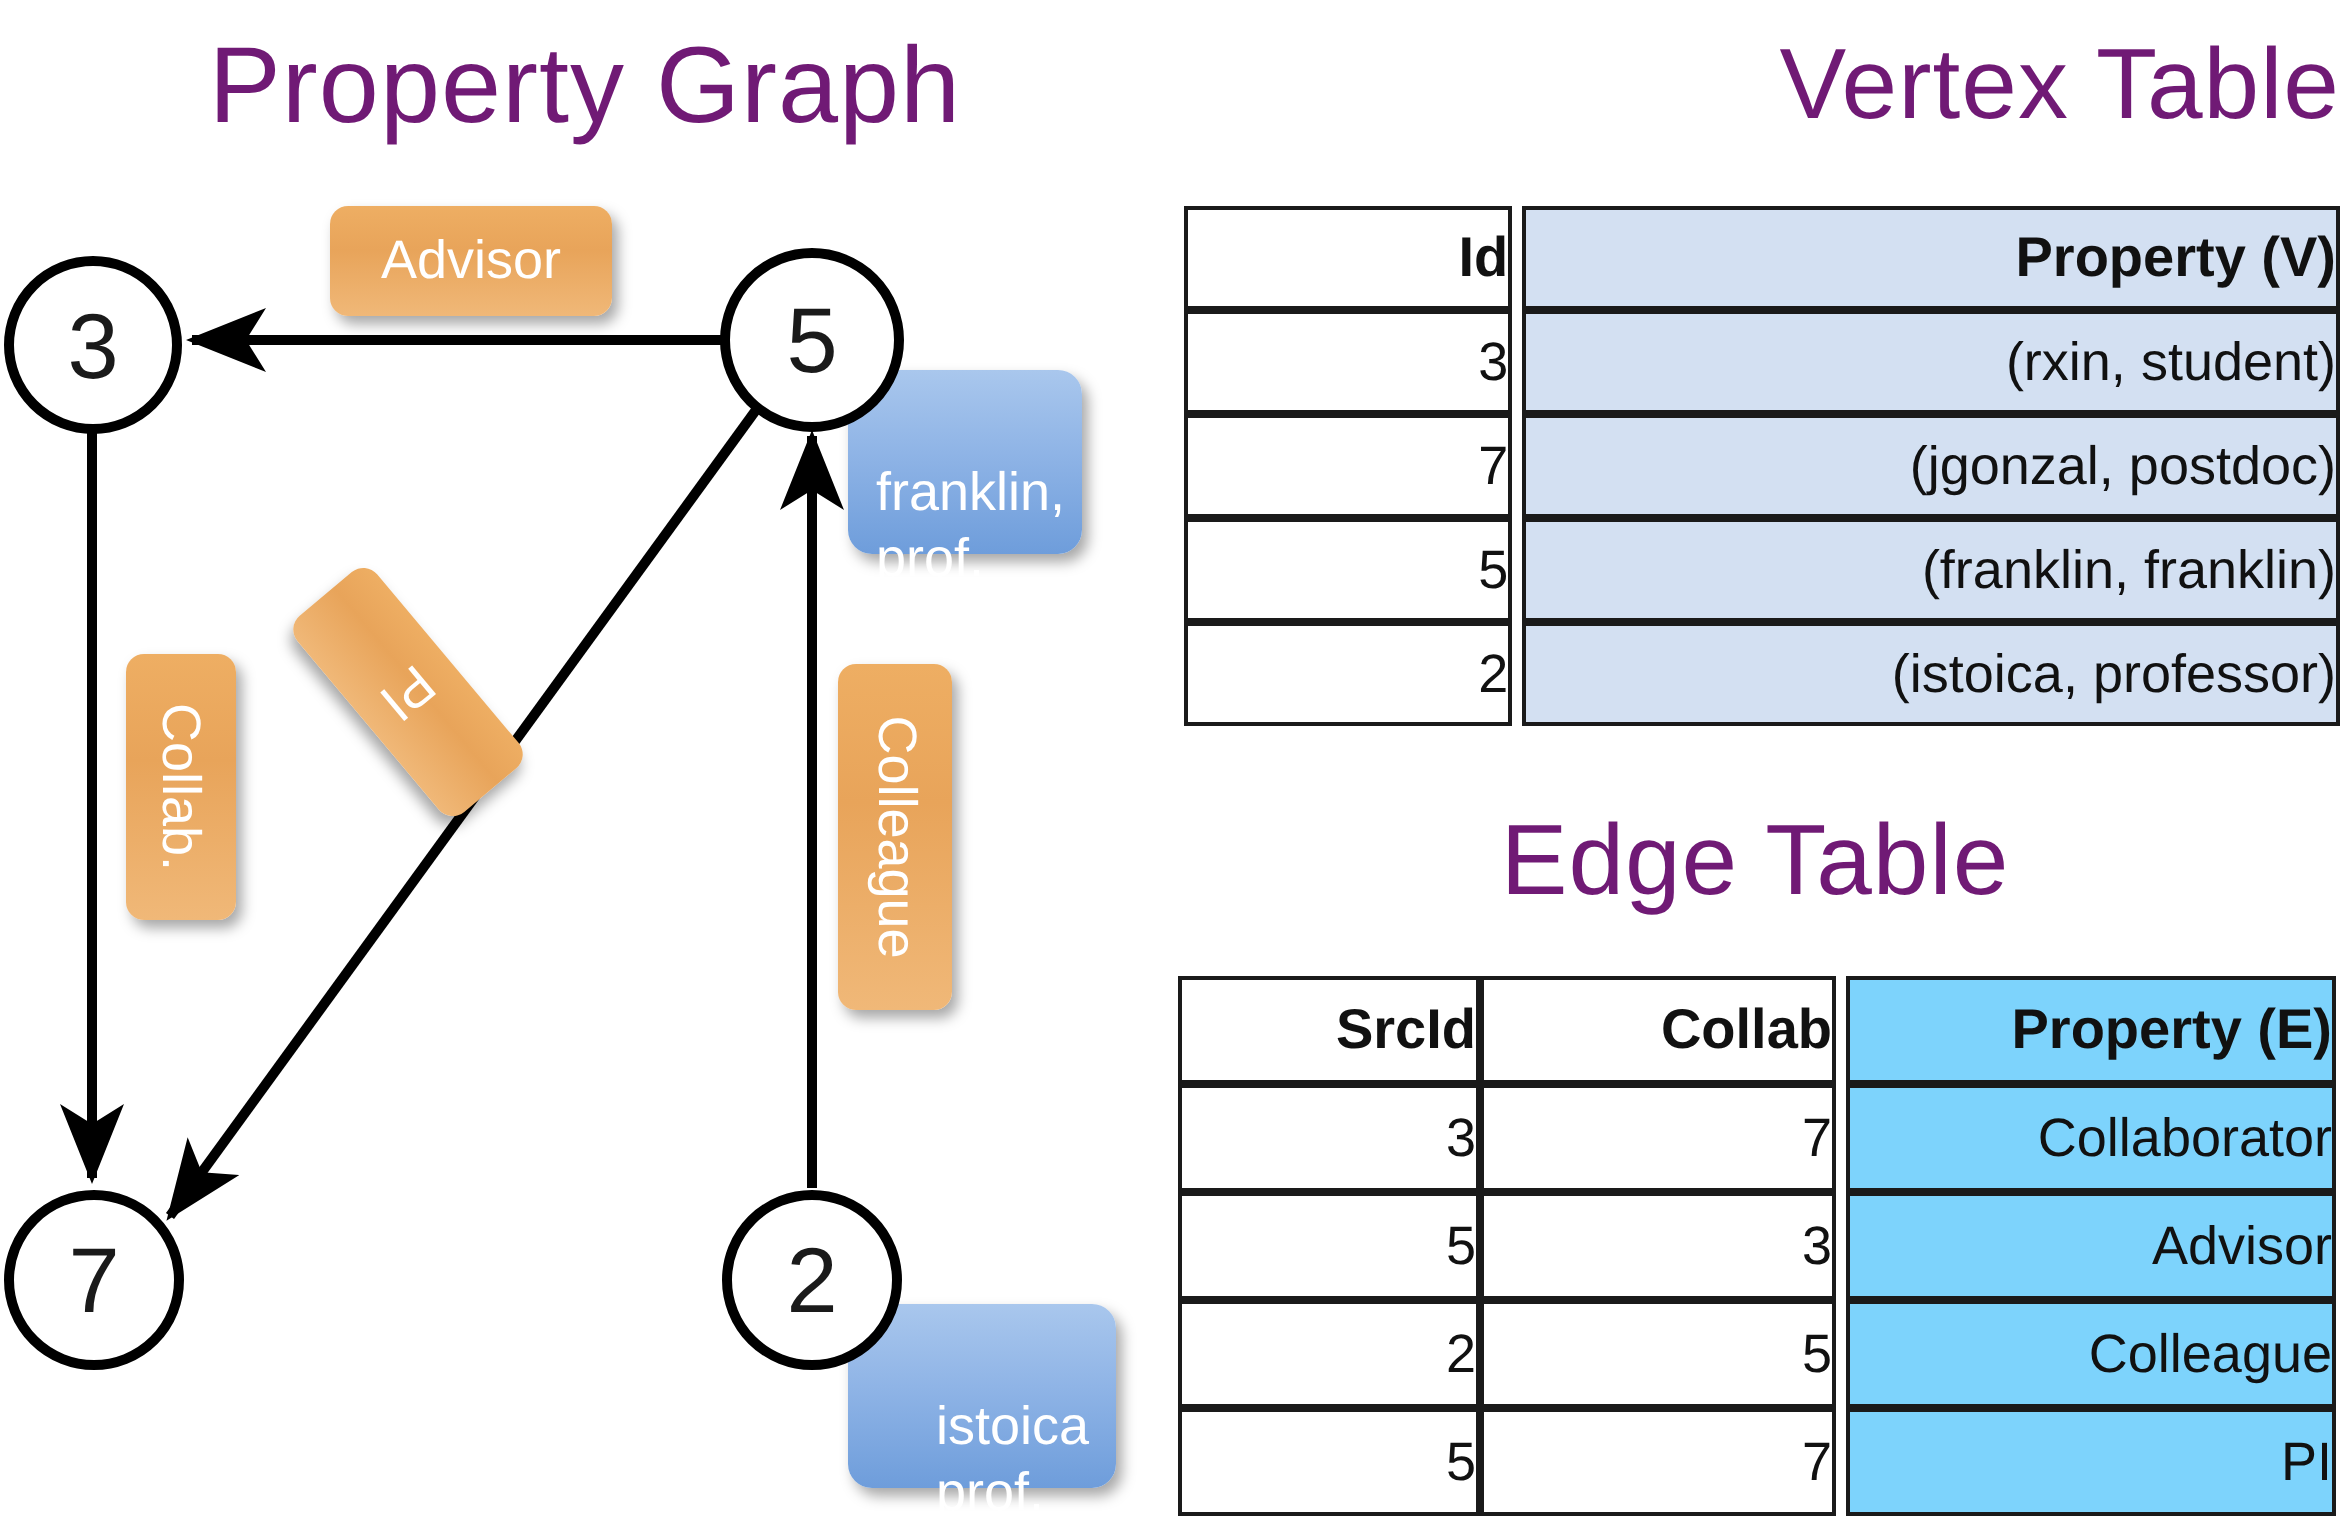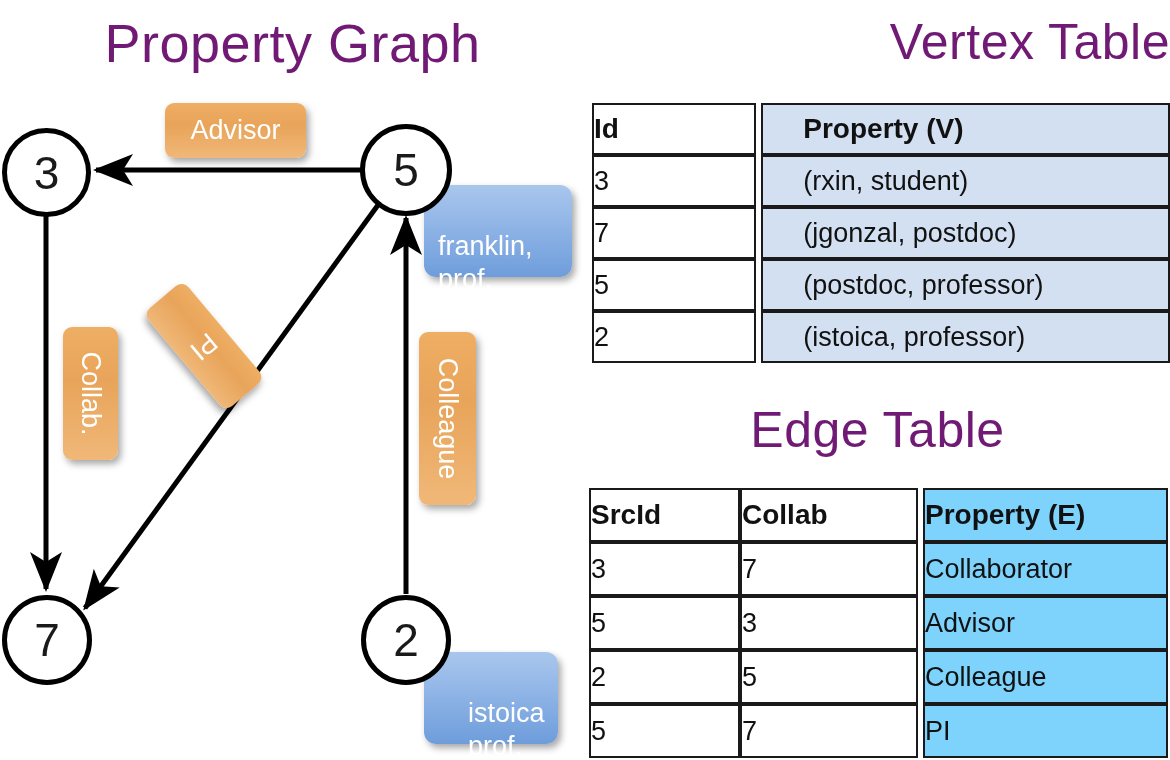--- a/index.html
+++ b/index.html
@@ -110,21 +110,21 @@
 
   
   .tbl {
     position: absolute;
     border-collapse: separate;
     border-spacing: 0;
     font-family: "Liberation Sans", sans-serif;
   }
   .tbl td, .tbl th {
     border: 2px solid #1a1a1a;
-    text-align: left;
+    text-align: right;
     font-weight: 300;
     font-size: 27px;
     color: #111111;
     padding: 0;
     box-sizing: border-box;
   }
   .tbl th {
     font-weight: 700;
     font-size: 28px;
   }
@@ -182,21 +182,21 @@
 
   <div class="edge-label diag" id="label-pi" style="left:140px; top:320px; width:128px; height:52px; transform: rotate(50deg); transform-origin: center center;">
     <span style="transform: rotate(90deg); display:block;">PI</span>
   </div>
 
   <div class="edge-label vertical" id="label-colleague" style="left:419px; top:332px; width:57px; height:173px;">
     <span>Colleague</span>
   </div>
 
 
-  <div class="prop-box" id="propbox-5" style="left:424px; top:185px; width:148px; height:92px;">
+  <div class="prop-box" id="propbox-5" style="left:424px; top:185px; width:117px; height:92px;">
     <span>franklin,
 prof.</span>
   </div>
 
 
   <div class="prop-box" id="propbox-2" style="left:424px; top:652px; width:134px; height:92px;padding-left:44px;">
     <span>istoica
 prof.</span>
   </div>
 
@@ -232,21 +232,21 @@
       <td class="col-prop cell-blue">(rxin, student)</td>
     </tr>
     <tr>
       <td class="col-id cell-white">7</td>
       <td class="spacer"></td>
       <td class="col-prop cell-blue">(jgonzal, postdoc)</td>
     </tr>
     <tr>
       <td class="col-id cell-white">5</td>
       <td class="spacer"></td>
-      <td class="col-prop cell-blue">(postdoc, professor)</td>
+      <td class="col-prop cell-blue">(franklin, franklin)</td>
     </tr>
     <tr>
       <td class="col-id cell-white">2</td>
       <td class="spacer"></td>
       <td class="col-prop cell-blue">(istoica, professor)</td>
     </tr>
   </tbody>
 </table>
 
 <table class="tbl" id="edge-table">

